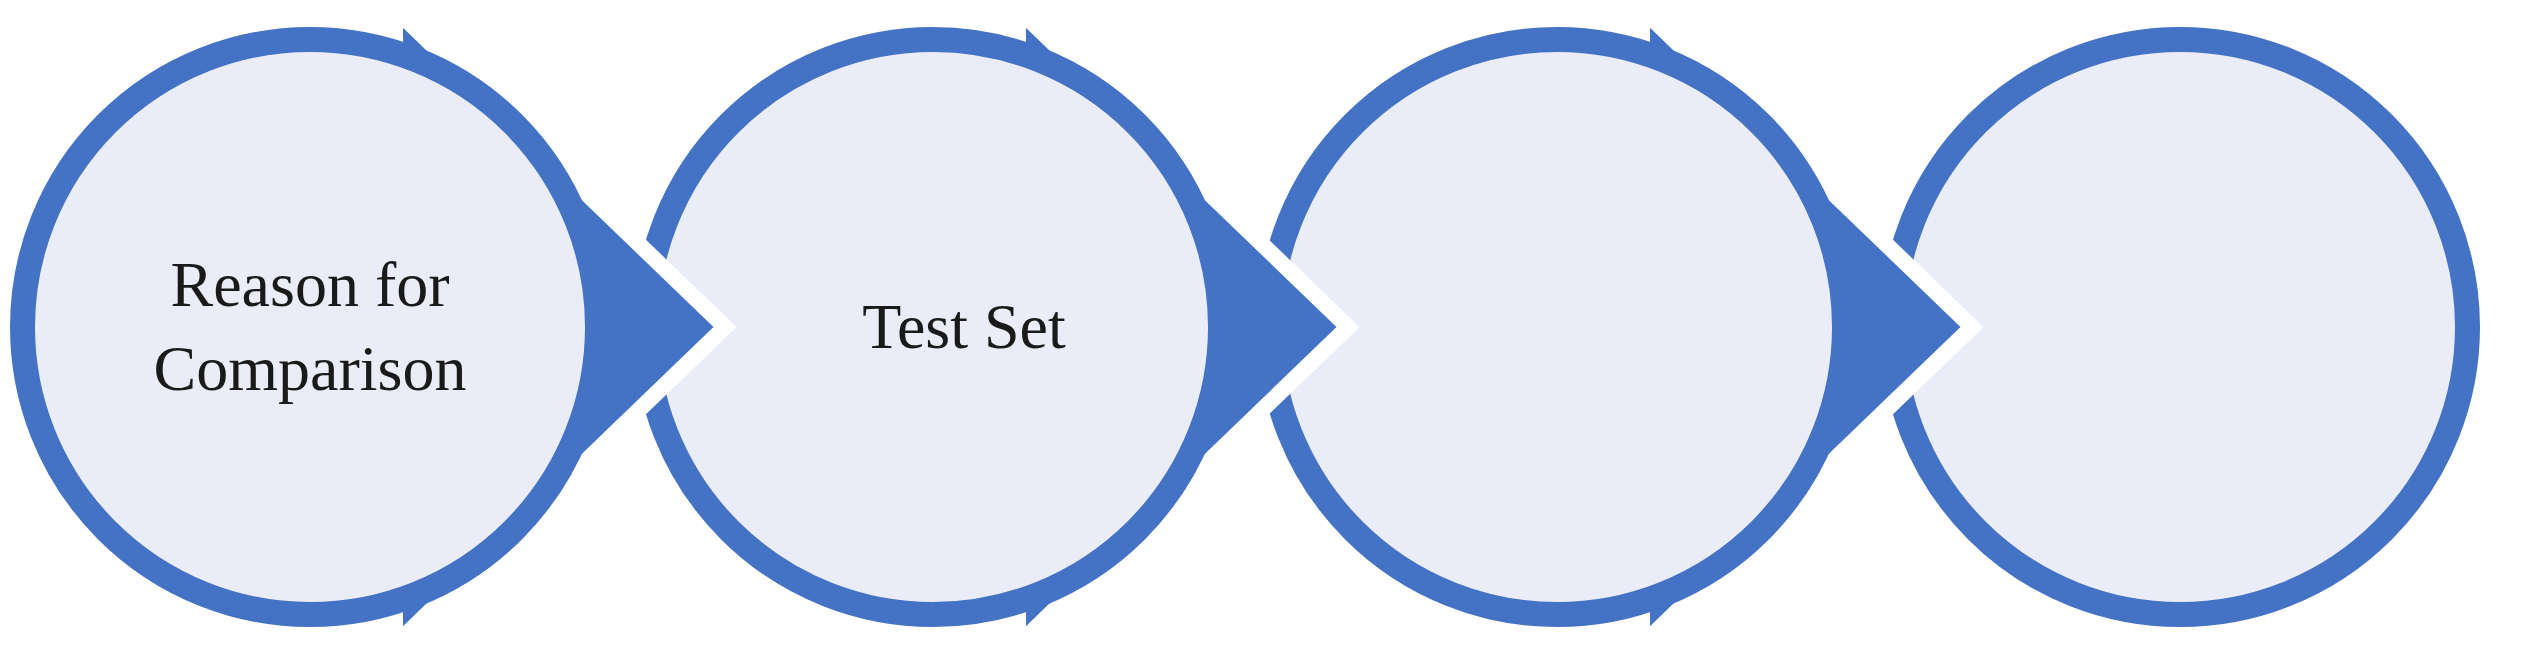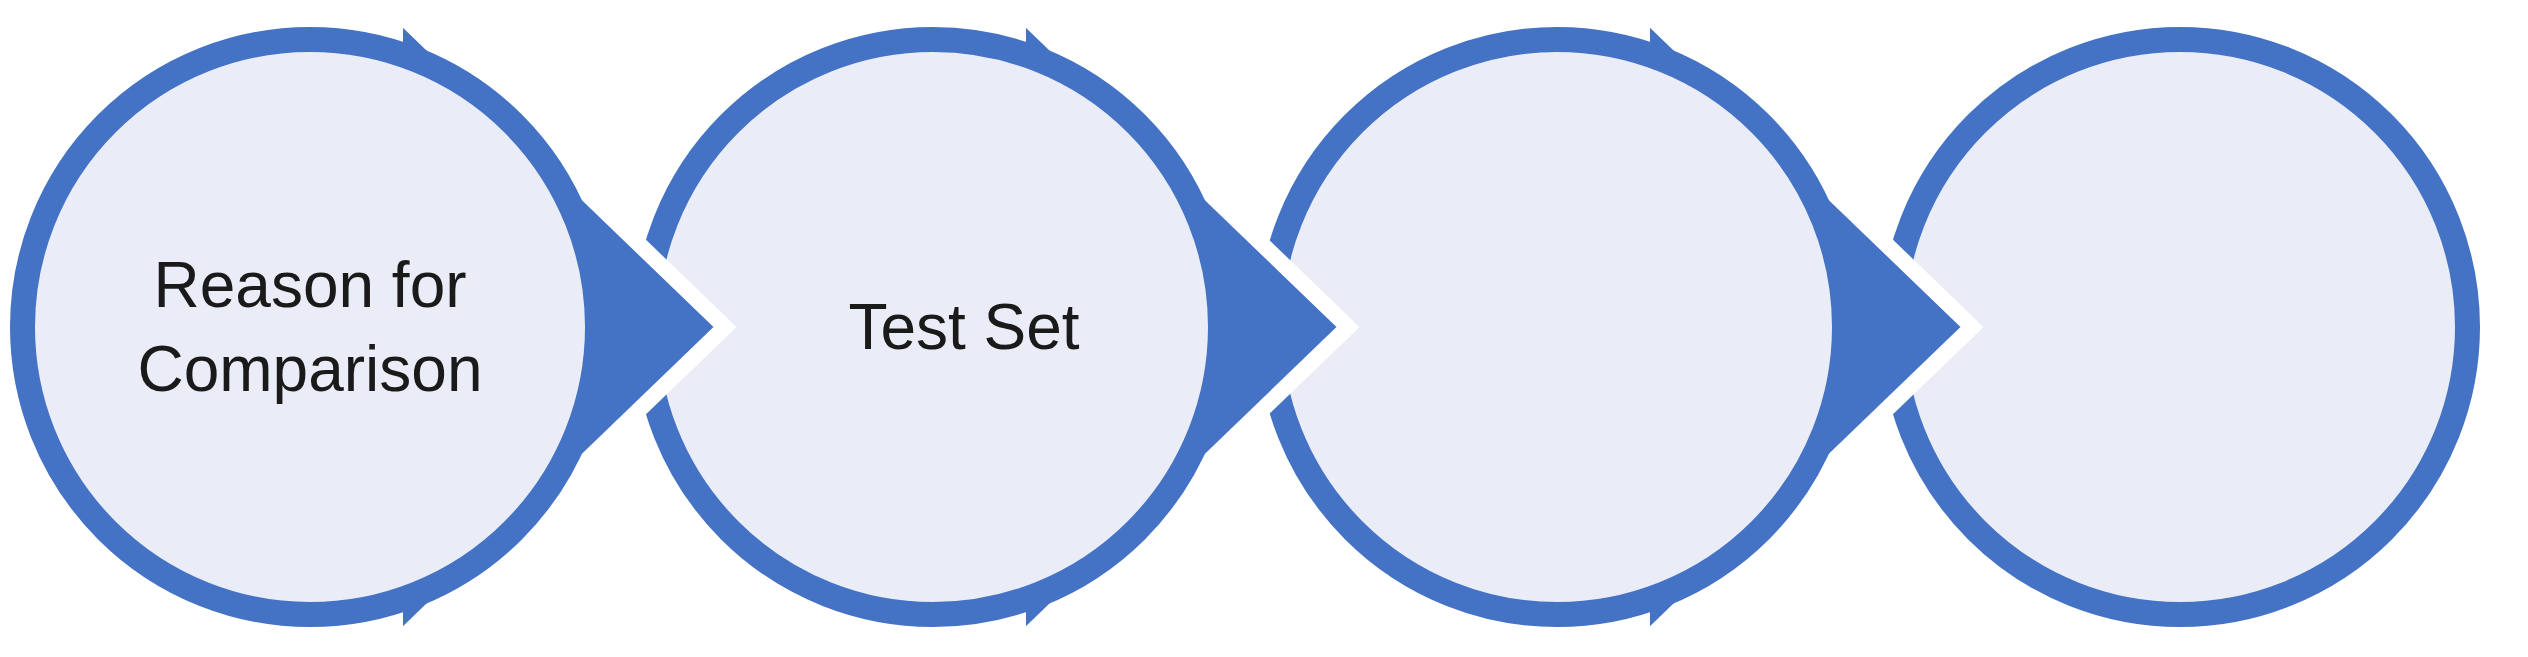--- a/index.html
+++ b/index.html
@@ -5,21 +5,21 @@
 <style>
   html, body {
     margin: 0;
     padding: 0;
   }
   .canvas {
     position: relative;
     width: 2528px;
     height: 657px;
     overflow: hidden;
-    font-family: Liberation Sans, sans-serif;
+    font-family: Liberation Serif, serif;
   }
   .canvas svg {
     position: absolute;
     left: 0;
     top: 0;
     display: block;
   }
   .stage-label {
     position: absolute;
     top: 327px;

